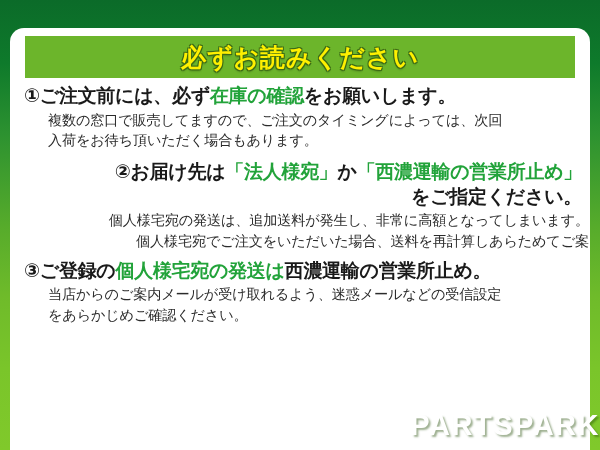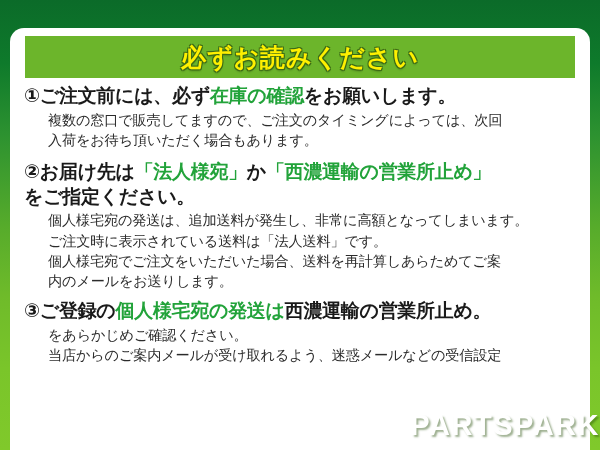--- a/index.html
+++ b/index.html
@@ -90,21 +90,21 @@
   .item-body {
     font-size: 14.2px;
     color: #2b2b2b;
     line-height: 1.42;
     padding: 1px 1px 0 38px;
     letter-spacing: -0.2px;
     white-space: nowrap;
   }
 
   #item-1 { margin-bottom: 10px; }
-  #item-2 { margin-bottom: 8px; }
+  #item-2 { margin-bottom: 8px; text-align: right; }
 
   
   #footer {
     position: absolute;
     left: 0;
     bottom: 0;
     width: 600px;
     height: 50px;
     display: flex;
     align-items: center;
@@ -137,31 +137,29 @@
           <div>複数の窓口で販売してますので、ご注文のタイミングによっては、次回</div>
           <div>入荷をお待ち頂いただく場合もあります。</div>
         </div>
       </div>
 
       <div class="item" id="item-2">
         <div class="item-head"><span>②</span><span>お届け先は</span><span class="em">「法人様宛」</span><span>か</span><span class="em">「西濃運輸の営業所止め」</span></div>
         <div class="item-head indent">をご指定ください。</div>
         <div class="item-body">
           <div>個人様宅宛の発送は、追加送料が発生し、非常に高額となってしまいます。</div>
-          <div>ご注文時に表示されている送料は「法人送料」です。</div>
           <div>個人様宅宛でご注文をいただいた場合、送料を再計算しあらためてご案</div>
-          <div>内のメールをお送りします。</div>
         </div>
       </div>
 
       <div class="item" id="item-3">
         <div class="item-head"><span>③</span><span>ご登録の</span><span class="em">個人様宅宛の発送は</span><span>西濃運輸の営業所止め。</span></div>
         <div class="item-body">
+          <div>当店からのご案内メールが受け取れるよう、迷惑メールなどの受信設定</div>
           <div>をあらかじめご確認ください。</div>
-          <div>当店からのご案内メールが受け取れるよう、迷惑メールなどの受信設定</div>
         </div>
       </div>
 
     </div>
   </div>
 
   <div id="footer">
     <span id="brand">PARTSPARK</span>
   </div>
 

